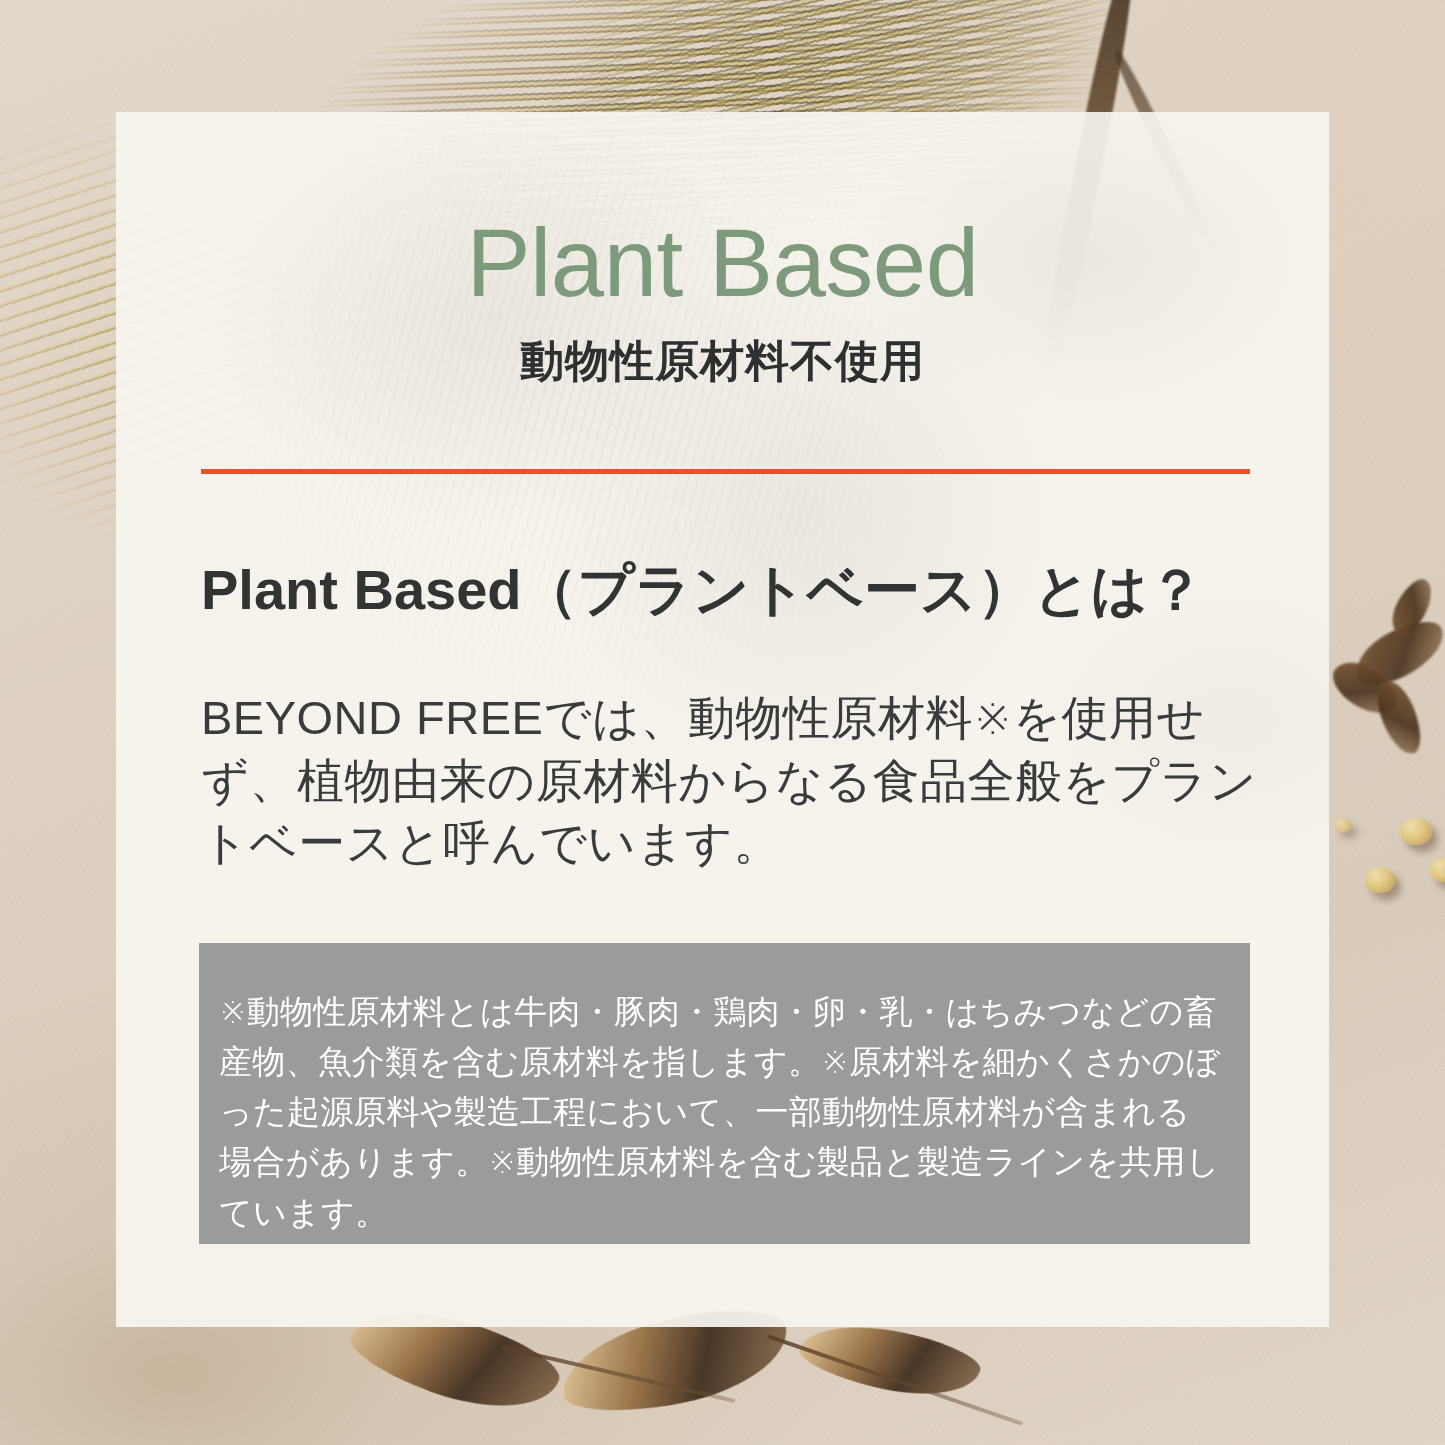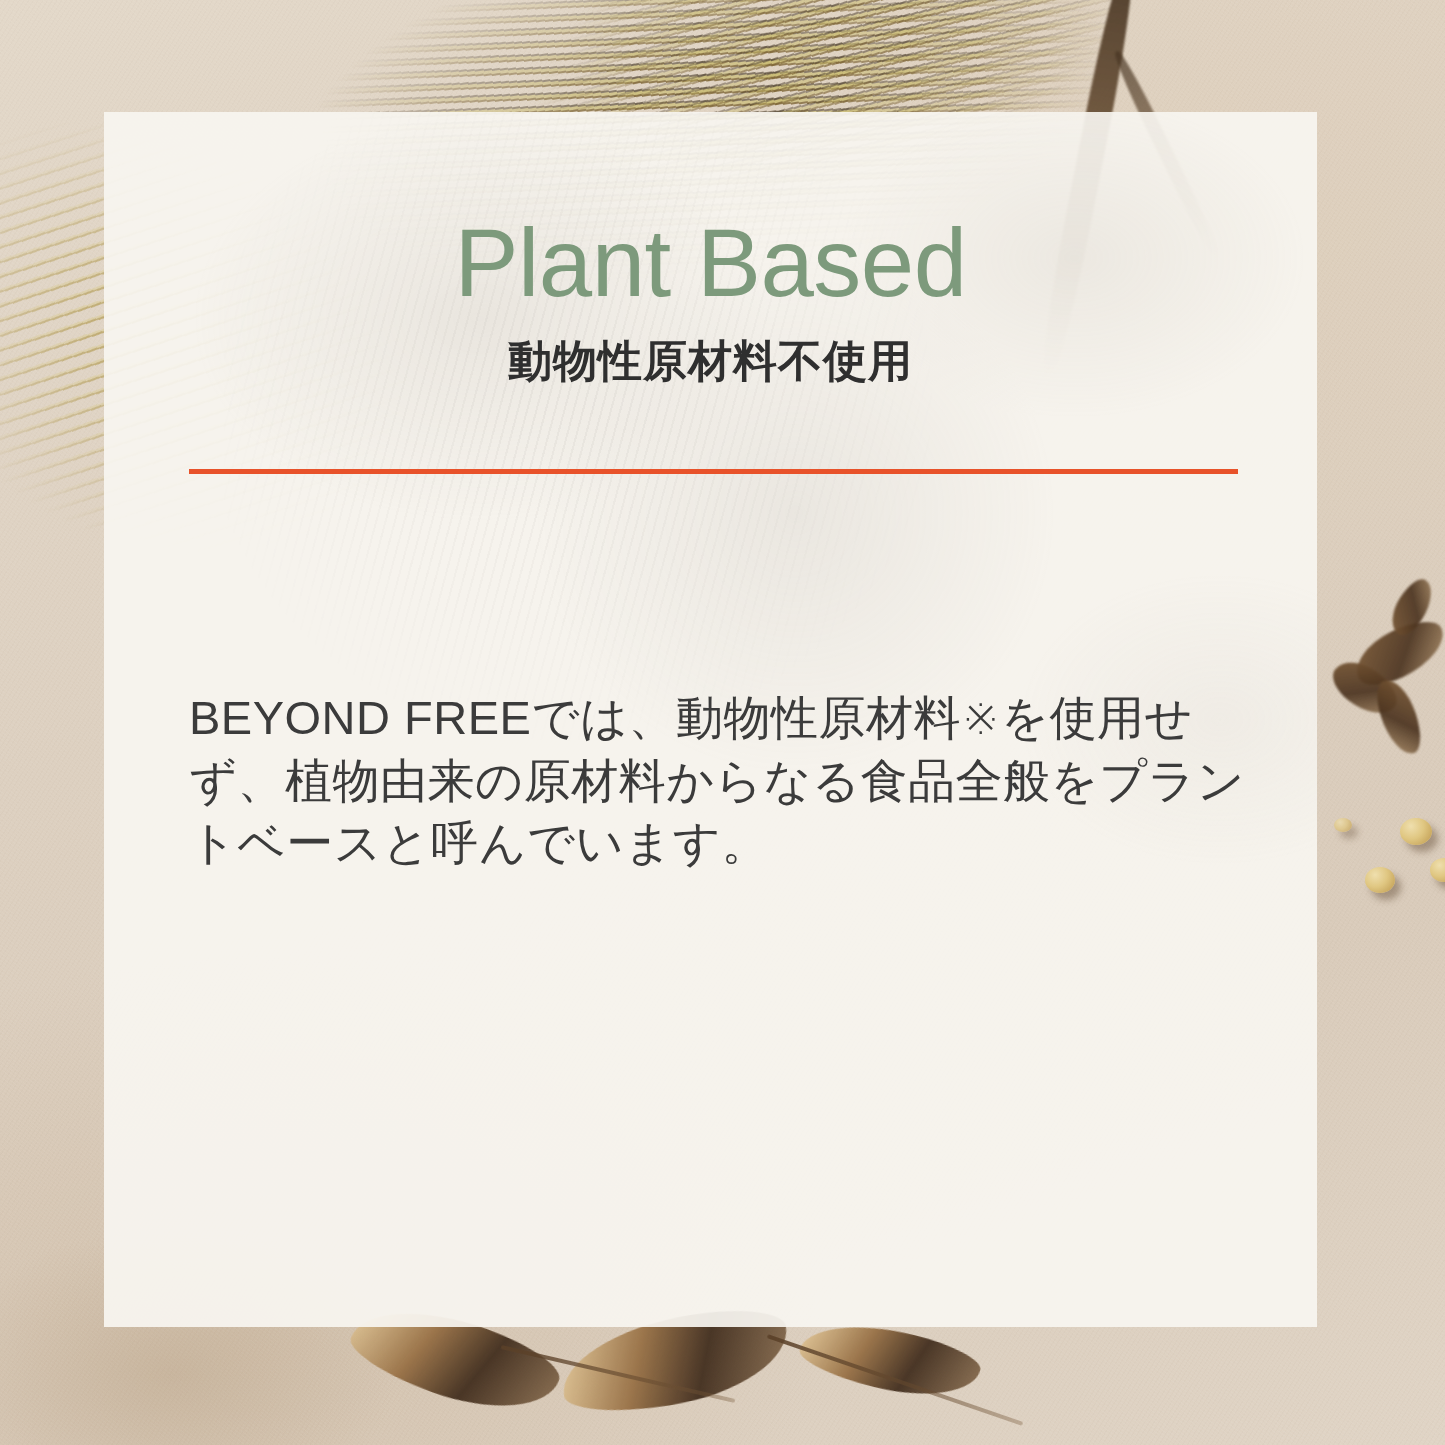--- a/index.html
+++ b/index.html
@@ -142,21 +142,21 @@
   
   .bl-shadow {
     position:absolute; left:-60px; bottom:-80px;
     width: 460px; height: 300px;
     background: radial-gradient(ellipse at 50% 50%, rgba(178,154,124,.35), rgba(178,154,124,0) 70%);
   }
 
   
   #card {
     position: absolute;
-    left: 104px;
+    left: 116px;
     top: 112px;
     width: 1213px;
     height: 1215px;
     background: rgba(247,245,240,0.93);
     overflow: hidden;
   }
   
   .card-veil {
     position: absolute;
     inset: 0;
@@ -299,20 +299,24 @@
     <div class="card-veil-lines"></div>
 
     <div class="card-inner">
 
       <div class="title-en">Plant Based</div>
 
       <div class="title-jp">動物性原材料不使用</div>
 
       <div class="divider"></div>
 
+      <div class="section-heading">Plant Based（プラントベース）とは？</div>
 
       <div class="body-text">BEYOND FREEでは、動物性原材料※を使用せず、植物由来の原材料からなる食品全般をプラントベースと呼んでいます。</div>
 
+      <div class="note-box">
+        <div class="note-text">※動物性原材料とは牛肉・豚肉・鶏肉・卵・乳・はちみつなどの畜産物、魚介類を含む原材料を指します。※原材料を細かくさかのぼった起源原料や製造工程において、一部動物性原材料が含まれる場合があります。※動物性原材料を含む製品と製造ラインを共用しています。</div>
+      </div>
 
     </div>
   </div>
 
 </div>
 
 </body></html>

